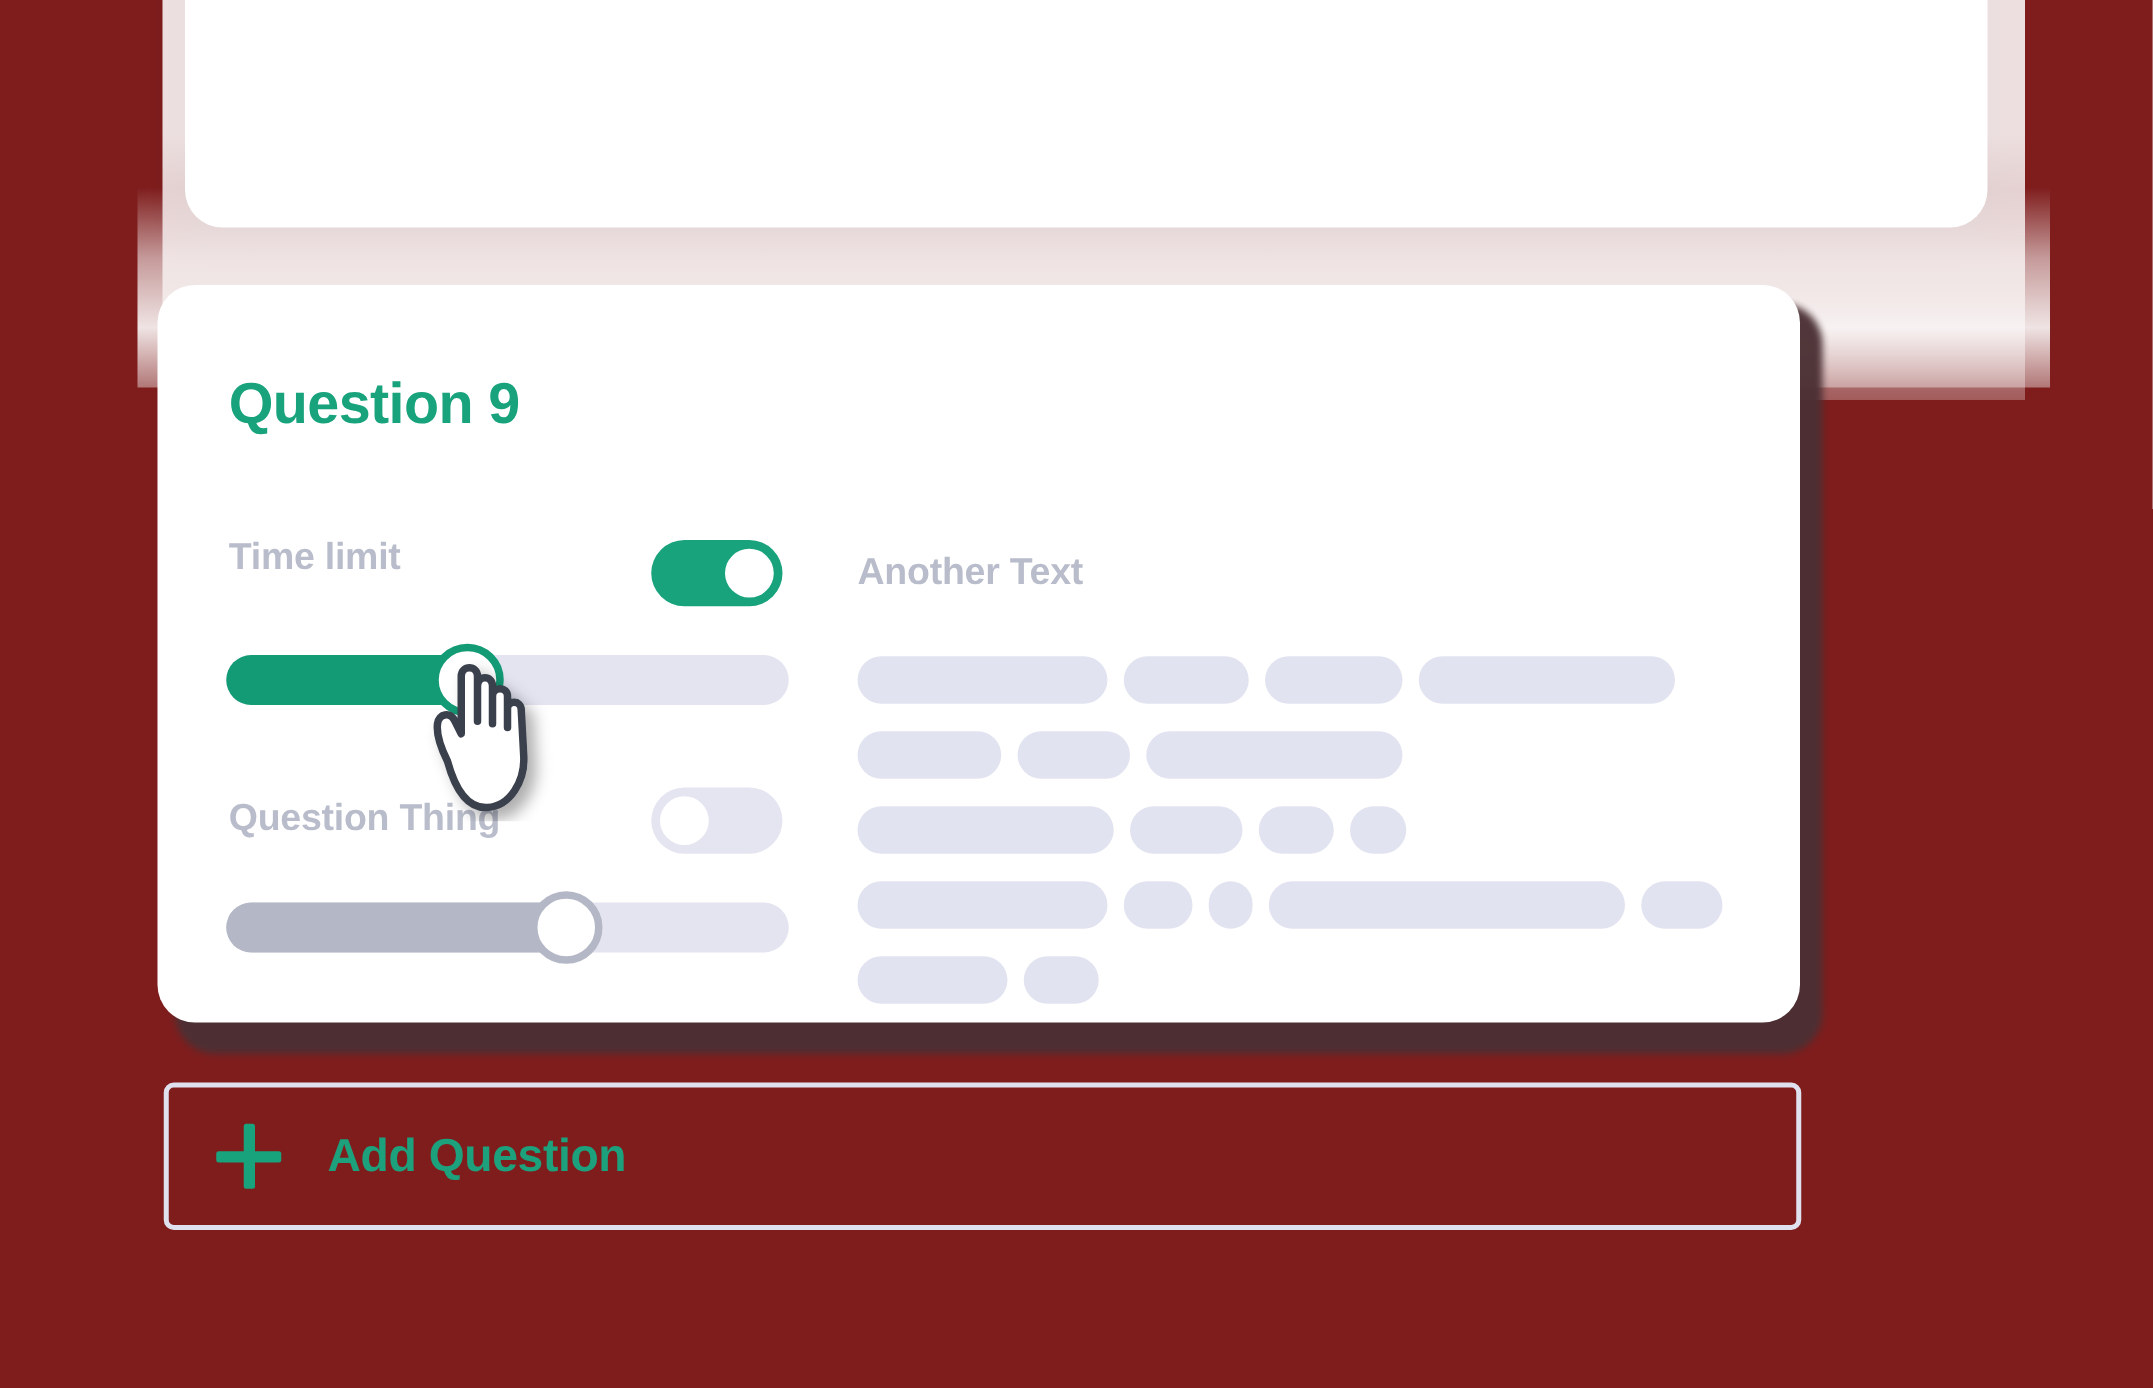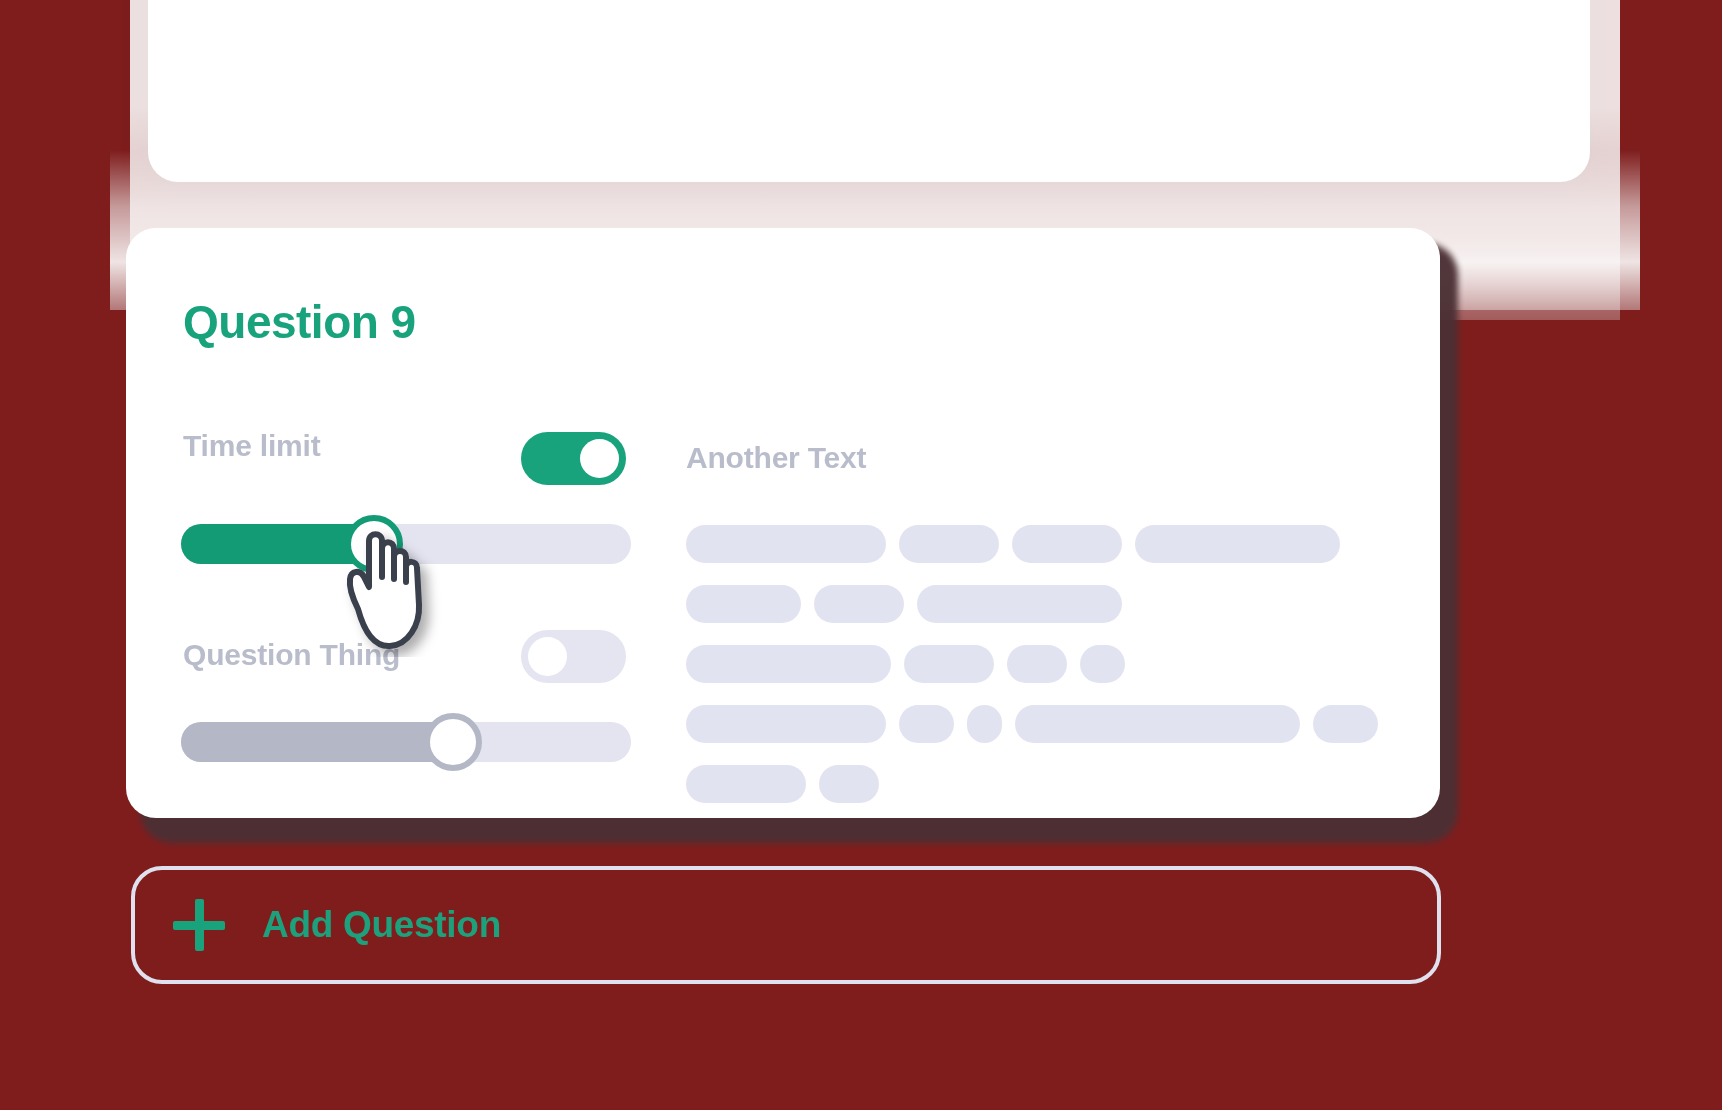--- a/index.html
+++ b/index.html
@@ -152,21 +152,21 @@
     width: 110px; height: 130px;
     pointer-events: none;
   }
 
   
   #add-question-button {
     position: absolute;
     left: 131px; top: 866px;
     width: 1310px; height: 118px;
     border: 4px solid #dfe1ee;
-    border-radius: 31px;
+    border-radius: 8px;
     background: transparent;
     display: flex;
     align-items: center;
     cursor: pointer;
   }
   #add-plus-icon {
     margin-left: 36px;
     width: 56px; height: 56px;
     position: relative;
   }

